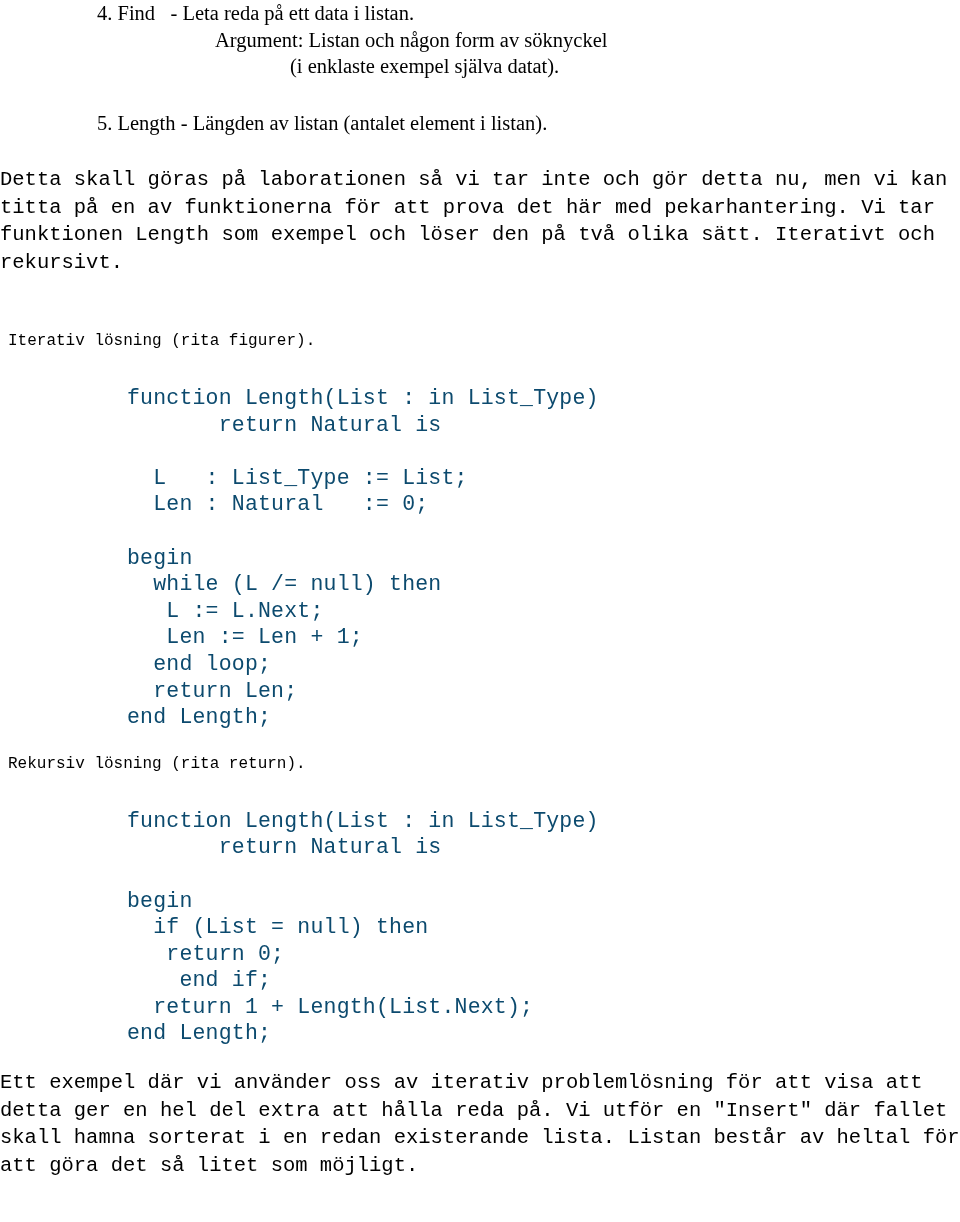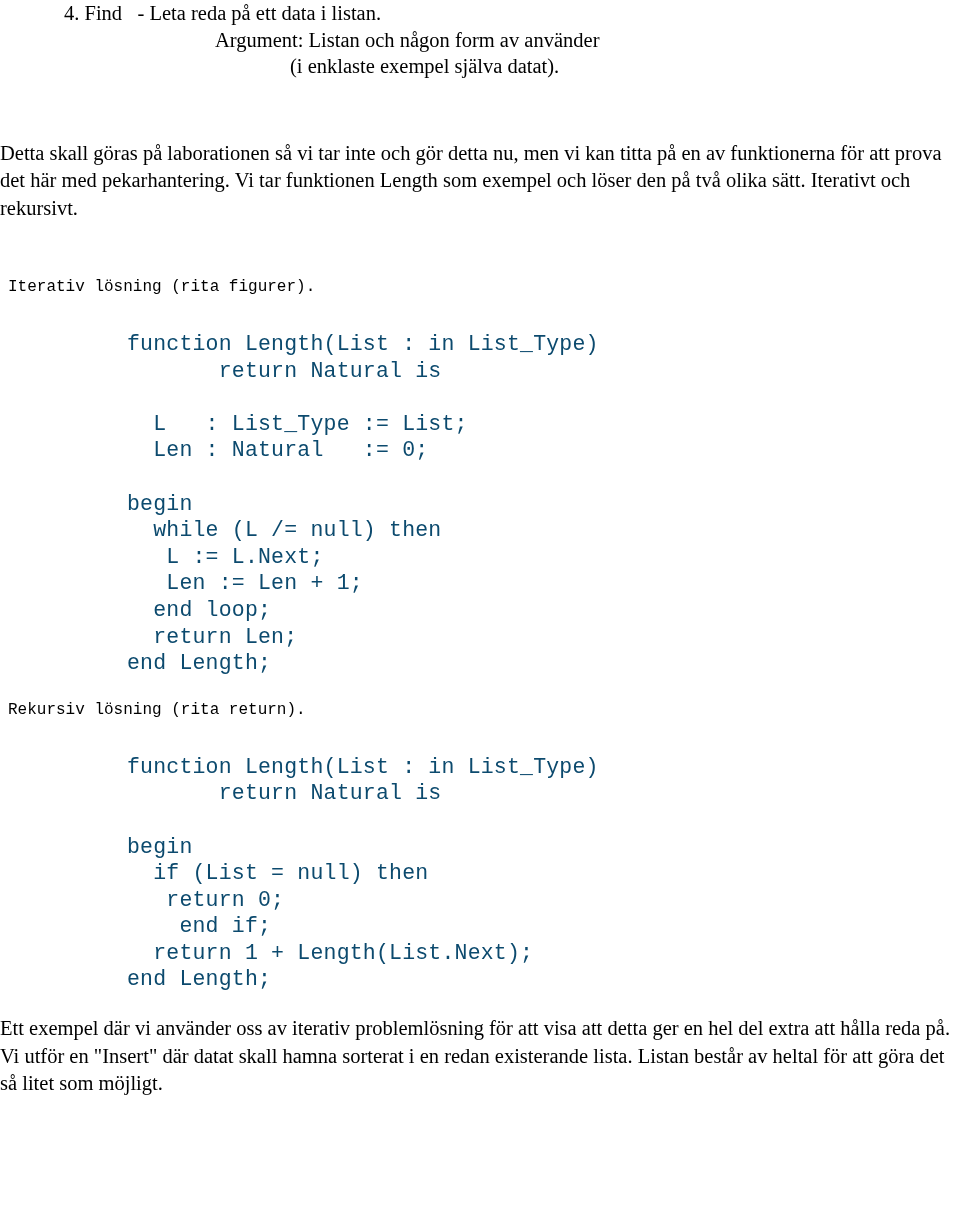--- a/index.html
+++ b/index.html
@@ -25,36 +25,36 @@
 
   
   .prose {
     font-family: "Liberation Serif", "DejaVu Serif", serif;
     font-size: 20.5px;
     line-height: 26.5px;
     color: #000;
     white-space: pre-wrap;
   }
   .indent-item {
-    margin-left: 64px;
+    margin-left: 97px;
   }
   .indent-arg {
     margin-left: 215px;
   }
   .indent-arg2 {
     margin-left: 290px;
   }
 
   
   .gap-sm { height: 12px; }
   .gap-md { height: 22px; }
   .gap-lg { height: 30px; }
 
   .para {
-    font-family: Liberation Serif, serif;
+    font-family: Liberation Mono, monospace;
     font-size: 20.5px;
     line-height: 27.5px;
     margin: 0;
     padding: 0;
     text-align: left;
   }
 
   
   .code {
     font-family: "Liberation Mono", "DejaVu Sans Mono", monospace;
@@ -74,25 +74,26 @@
     line-height: 27px;
     margin: 8px;
   }
 </style>
 </head>
 <body>
 
 <div class="page">
 
   <div class="prose indent-item">4. Find   - Leta reda på ett data i listan.</div>
-  <div class="prose indent-arg">Argument: Listan och någon form av använder</div>
+  <div class="prose indent-arg">Argument: Listan och någon form av söknyckel</div>
   <div class="prose indent-arg2">(i enklaste exempel själva datat).</div>
 
   <div class="gap-lg"></div>
 
+  <div class="prose indent-item">5. Length - Längden av listan (antalet element i listan).</div>
 
   <div class="gap-lg"></div>
 
   <p class="para">Detta skall göras på laborationen så vi tar inte och gör detta nu, men vi kan titta på en av funktionerna för att prova det här med pekarhantering. Vi tar funktionen Length som exempel och löser den på två olika sätt. Iterativt och rekursivt.</p>
 
   <div class="gap-md"></div>
 
 
   <div class="gap-md"></div>
 
@@ -125,15 +126,15 @@
 
 begin
   if (List = null) then
    return 0;
     end if;
   return 1 + Length(List.Next);
 end Length;</pre>
 
   <div class="gap-md"></div>
 
-  <p class="para">Ett exempel där vi använder oss av iterativ problemlösning för att visa att detta ger en hel del extra att hålla reda på. Vi utför en "Insert" där datat skall hamna sorterat i en redan existerande lista. Listan består av heltal för att göra det så litet som möjligt.</p>
+  <p class="para">Ett exempel där vi använder oss av iterativ problemlösning för att visa att detta ger en hel del extra att hålla reda på. Vi utför en "Insert" där fallet skall hamna sorterat i en redan existerande lista. Listan består av heltal för att göra det så litet som möjligt.</p>
 
 </div>
 
 </body></html>

